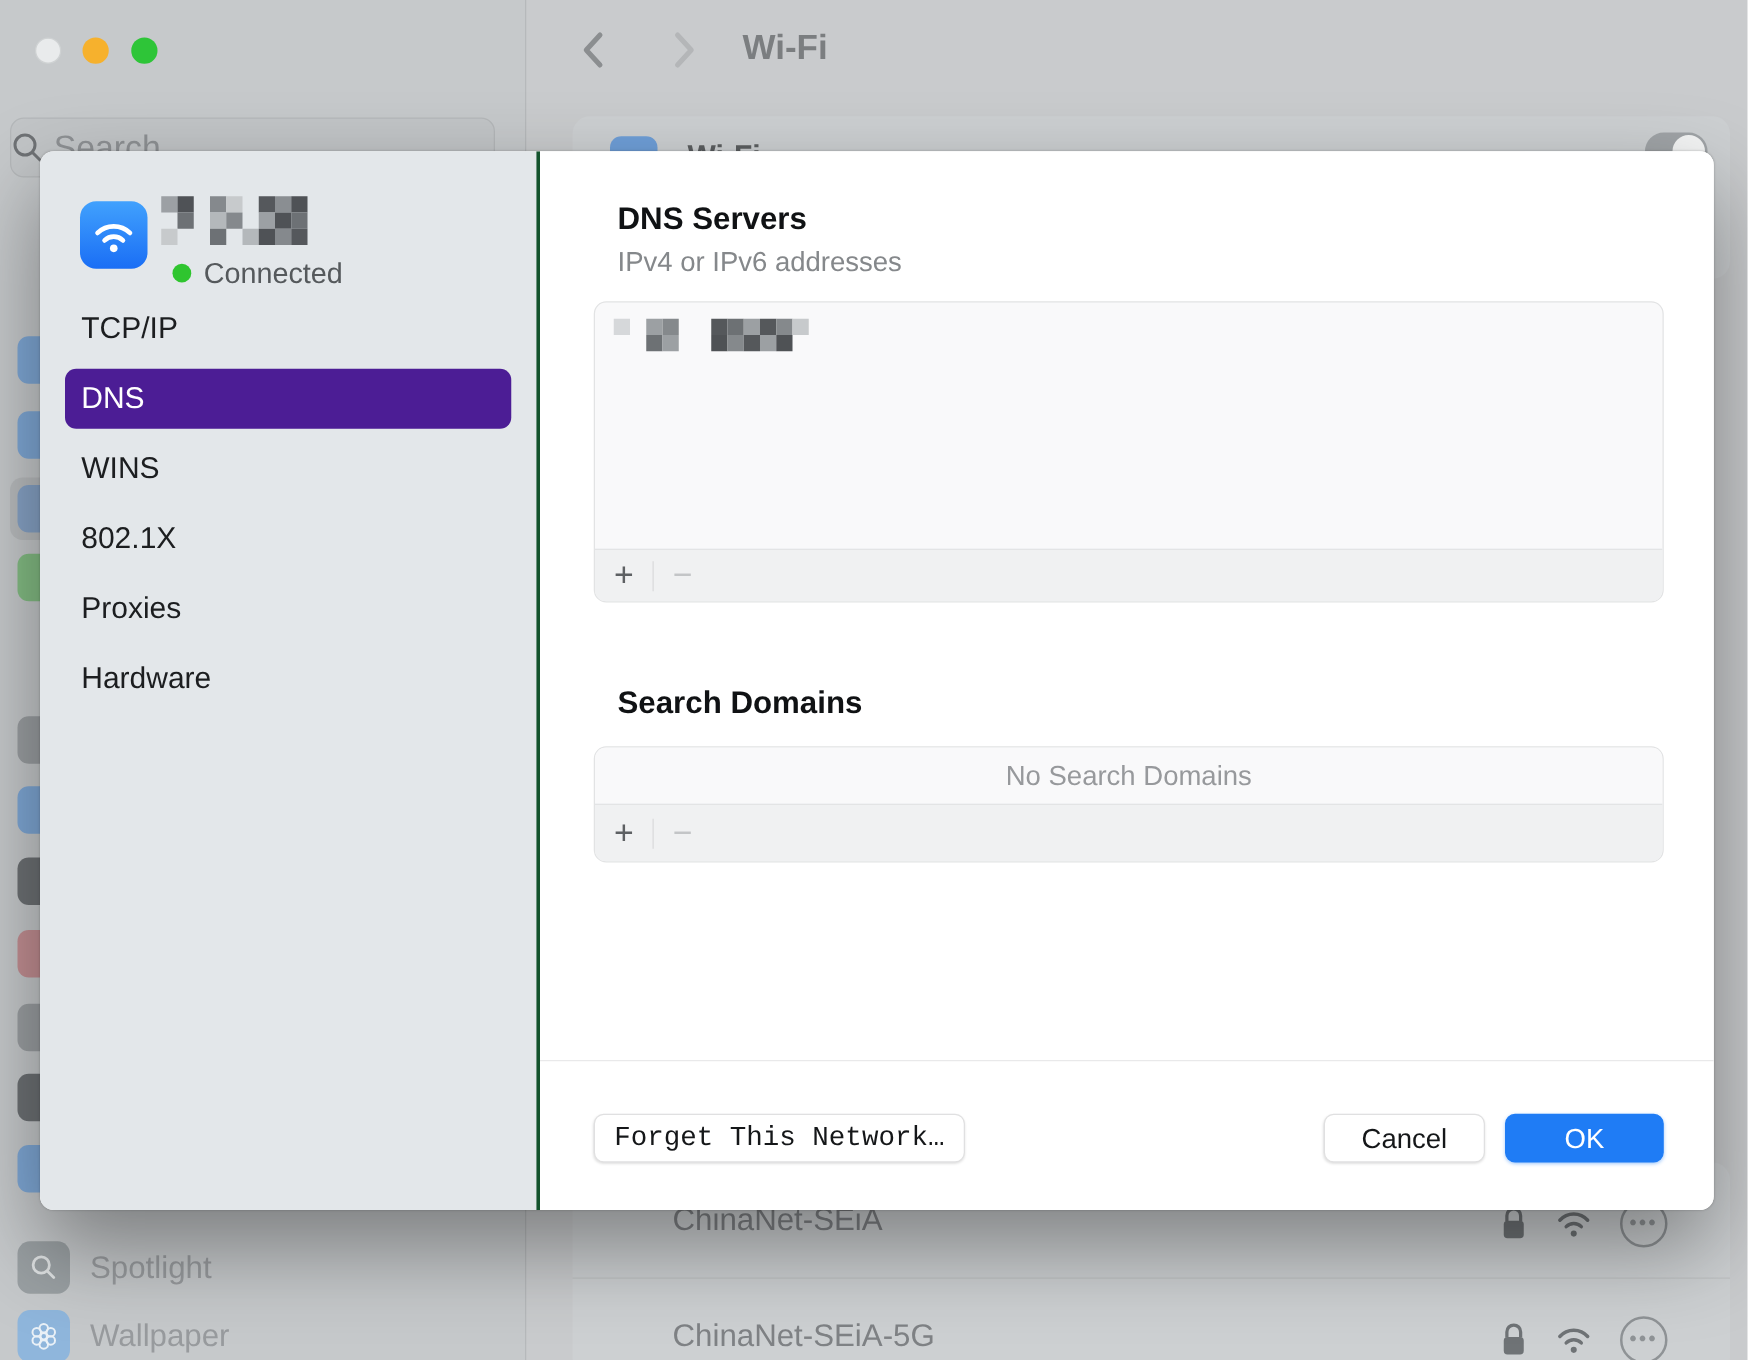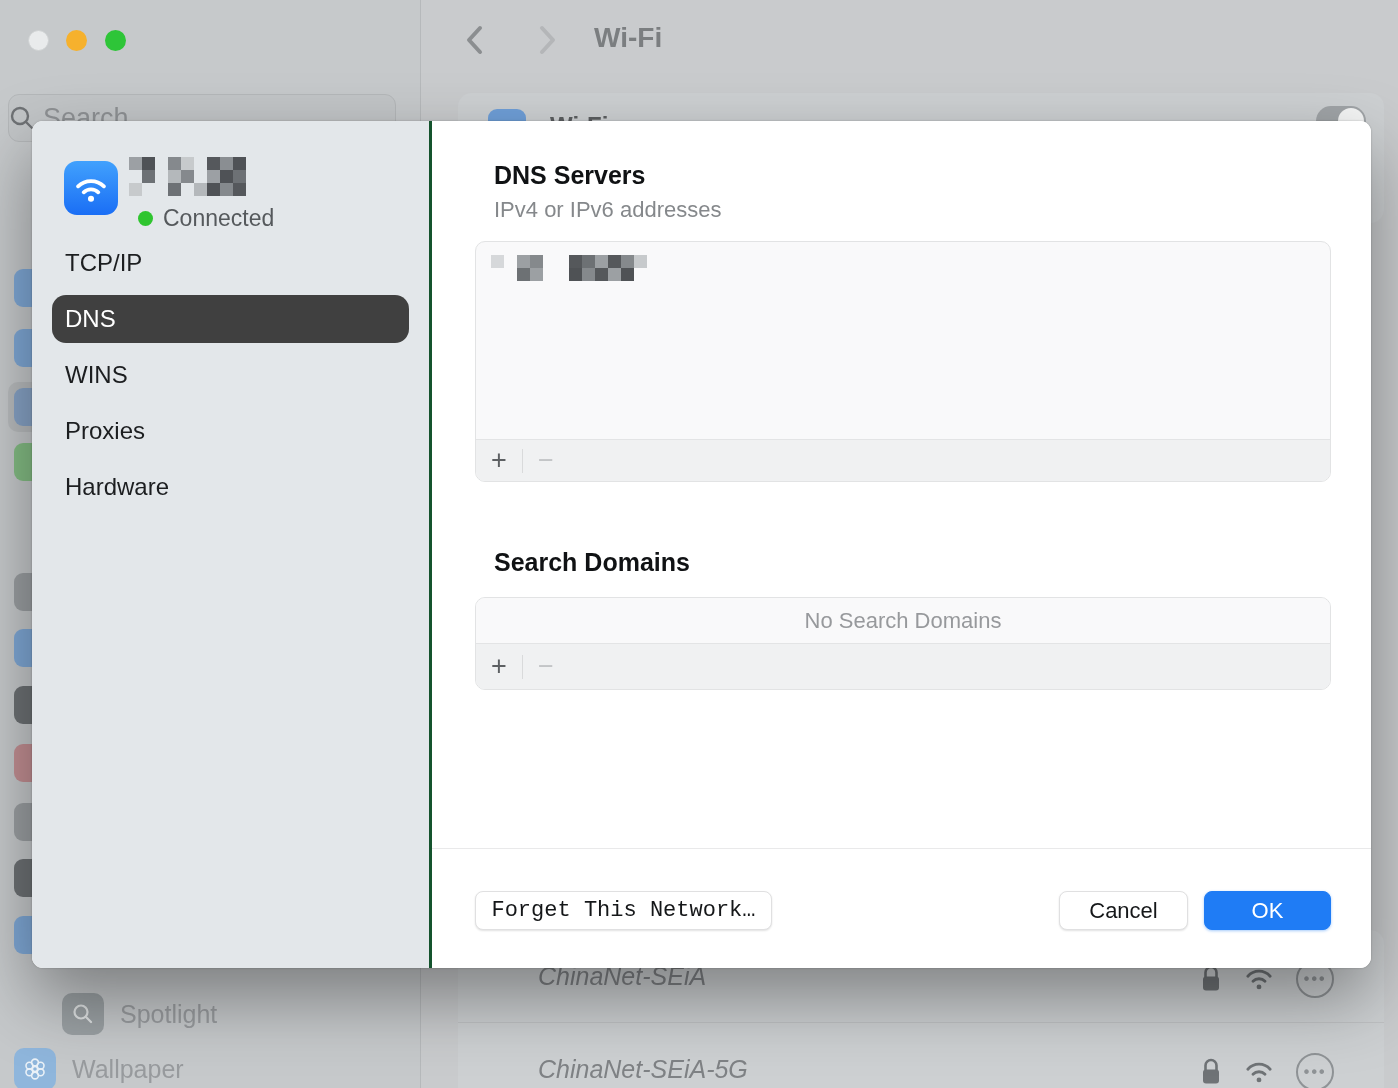--- a/index.html
+++ b/index.html
@@ -31,21 +31,21 @@
   .bg-chevron { position:absolute; top:22px; }
   .bg-title { position:absolute; left:594px; top:22px; font-size:28px; font-weight:bold; color:#7b7e80; }
   .bg-card { position:absolute; background:#cdd0d2; border-radius:14px; }
   .bg-wifi-card { left:458px; top:93px; width:926px; height:130px; }
   .bg-wifi-card .icon { position:absolute; left:30px; top:16px; width:38px; height:38px; border-radius:9px;
      background:#6f9fd8; display:flex; align-items:center; justify-content:center; }
   .bg-wifi-card .lbl { position:absolute; left:92px; top:19px; font-size:24px; font-weight:bold; color:#5c5f61; }
   .bg-toggle { position:absolute; right:18px; top:13px; width:50px; height:30px; border-radius:15px; background:#a0a4a7; }
   .bg-toggle .knob { position:absolute; right:2px; top:2px; width:26px; height:26px; border-radius:50%; background:#f4f5f5; }
   .bg-net-card { left:458px; top:930px; width:926px; height:170px; }
-  .net-row { position:absolute; left:0; width:100%; height:92px;font-style:italic; }
+  .net-row { position:absolute; left:0; width:100%; height:92px; }
   .net-row .name { position:absolute; left:80px; top:32px; font-size:25px; color:#7f8285; }
   .net-icons { position:absolute; right:50px; top:30px; display:flex; align-items:center; gap:22px; }
   .net-divider { position:absolute; left:0; top:92px; width:100%; height:1px; background:#c0c2c4; }
   .ellipsis-btn { width:38px; height:38px; border-radius:50%; border:2px solid #8f9396;
      color:#8f9396; display:flex; align-items:center; justify-content:center;
      font-size:16px; letter-spacing:2px; font-weight:bold; }
   
   .dialog { position:absolute; left:32px; top:121px; width:1339px; height:847px;
     background:#ffffff; border-radius:11px; display:flex;
     box-shadow:0 30px 70px rgba(0,0,0,.38), 0 0 2px rgba(0,0,0,.25); }
@@ -55,21 +55,21 @@
     background:linear-gradient(180deg,#41a1fd,#1a6ef5); display:flex; align-items:center; justify-content:center; }
   .mosaic { display:grid; position:absolute; }
   .mosaic div { width:13px; height:13px; }
   .mosaic.name { left:97px; top:36px; grid-template-columns:repeat(9,13px); }
   .status { position:absolute; left:106px; top:84px; display:flex; align-items:center; gap:10px; }
   .status .dot { width:15px; height:15px; border-radius:50%; background:#2fc52f; }
   .status .txt { font-size:23px; color:#55595c; }
   .nav { position:absolute; left:0; top:118px; width:100%; }
   .nav-item { margin:0 20px 8px 20px; height:48px; border-radius:9px;
     display:flex; align-items:center; padding-left:13px; font-size:24px; color:#1c1e20; }
-  .nav-item.selected { background:#404040; color:#ffffff;border-radius:14px; }
+  .nav-item.selected { background:#4c1d95; color:#ffffff; }
   .dlg-main { flex:1; position:relative; background:#ffffff; border-radius:0 11px 11px 0; }
   .h-title { position:absolute; left:62px; font-size:25px; font-weight:bold; color:#101214; }
   .h-sub { position:absolute; left:62px; top:76px; font-size:22px; color:#85888b; }
   .listbox { position:absolute; left:43px; width:856px; border:1px solid #e2e3e4; border-radius:10px;
     background:#f9f9fa; overflow:hidden; }
   .listbox .body { position:relative; }
   .listbox .footer { background:#f0f1f2; border-top:1px solid #e3e4e5; height:42px;
     display:flex; align-items:center; }
   .pm-btn { width:46px; height:100%; display:flex; align-items:center; justify-content:center;
     font-size:27px; line-height:1; }
@@ -114,21 +114,21 @@
 <div class="bg-app-icon" style="top:388px;background:#87a3c6;"></div>
 <div class="bg-app-icon" style="top:443px;background:#84bd84;"></div>
 <div class="bg-app-icon" style="top:573px;background:#9b9fa2;"></div>
 <div class="bg-app-icon" style="top:629px;background:#7fa8d6;"></div>
 <div class="bg-app-icon" style="top:686px;background:#6d7174;"></div>
 <div class="bg-app-icon" style="top:744px;background:#c38f93;"></div>
 <div class="bg-app-icon" style="top:803px;background:#9b9fa2;"></div>
 <div class="bg-app-icon" style="top:859px;background:#6d7174;"></div>
 <div class="bg-app-icon" style="top:916px;background:#7fa8d6;"></div>
 
-<div class="bg-row" style="top:993px;margin-left:48px;">
+<div class="bg-row" style="top:993px;">
   <div class="glyph-box" style="background:#9aa0a3;">
     <svg width="24" height="24" viewBox="0 0 24 24">
       <circle cx="10" cy="10" r="6.5" fill="none" stroke="#dfe2e3" stroke-width="2.2"></circle>
       <line x1="15" y1="15" x2="20" y2="20" stroke="#dfe2e3" stroke-width="2.2" stroke-linecap="round"></line>
     </svg>
   </div>
   <div class="lbl">Spotlight</div>
 </div>
 <div class="bg-row" style="top:1048px;">
   <div class="glyph-box" style="background:#8fb6dc;">
@@ -242,20 +242,21 @@
         <div style="background: rgb(85, 88, 92);"></div>
       </div>
     <div class="status">
       <div class="dot"></div>
       <div class="txt">Connected</div>
     </div>
     <div class="nav">
       <div class="nav-item">TCP/IP</div>
       <div class="nav-item selected">DNS</div>
       <div class="nav-item">WINS</div>
+      <div class="nav-item">802.1X</div>
       <div class="nav-item">Proxies</div>
       <div class="nav-item">Hardware</div>
     </div>
   </div>
 
   <div class="dlg-main">
     <div class="h-title" style="top:40px;">DNS Servers</div>
     <div class="h-sub">IPv4 or IPv6 addresses</div>
 
     <div class="listbox" style="top:120px;">

